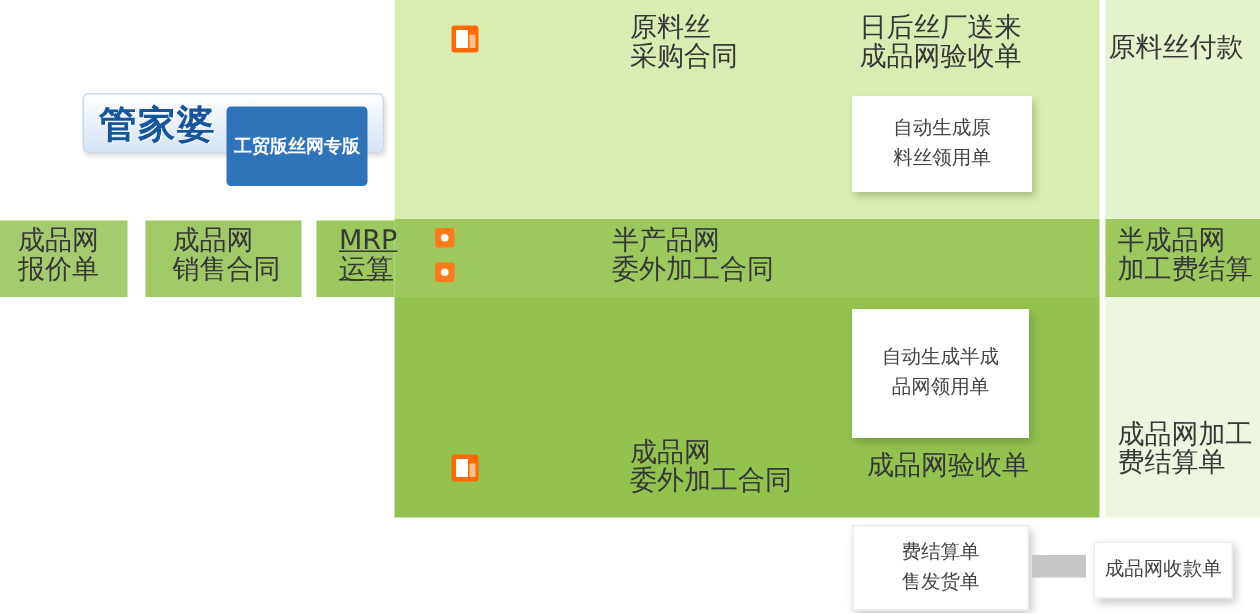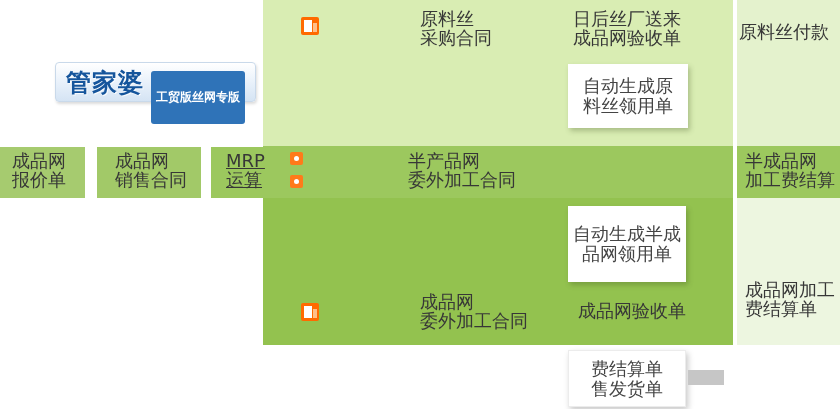--- a/index.html
+++ b/index.html
@@ -34,31 +34,31 @@
   }
 
   .wbox {
     position: absolute;
     background: #ffffff;
     box-shadow: 2px 3px 5px rgba(60, 80, 30, 0.30);
     display: flex;
     align-items: center;
     justify-content: center;
     text-align: center;
-    font-size: 18px;
+    font-size: 13px;
     line-height: 20px;
     color: #444444;
     white-space: pre-line;
   }
   .wbox.on-white {
     box-shadow: 2px 3px 6px rgba(0, 0, 0, 0.22);
     border: 1px solid #ececec;
   }
   .b-auto-raw      { left: 568px; top: 64px;  width: 120px; height: 64px; }
-  .b-auto-semi     { left: 568px; top: 206px; width: 118px; height: 76px; }
+  .b-auto-semi     { left: 568px; top: 206px; width: 118px; height: 86px; }
   .b-auto-delivery { left: 568px; top: 350px; width: 118px; height: 57px; }
   .b-receipt       { left: 729px; top: 361px; width: 93px;  height: 38px; }
 
   .connector {
     position: absolute;
     left: 688px; top: 370px;
     width: 36px; height: 15px;
     background: #c6c6c6;
   }
 
@@ -191,16 +191,17 @@
   <div class="label l-finished-acceptance">成品网验收单</div>
   <div class="label l-finished-fee">成品网加工
 费结算单</div>
 
   <div class="wbox b-auto-raw">自动生成原
 料丝领用单</div>
   <div class="wbox b-auto-semi">自动生成半成
 品网领用单</div>
   <div class="wbox on-white b-auto-delivery">费结算单
 售发货单</div>
+  <div class="wbox on-white b-receipt">成品网收款单</div>
 
   <div class="connector"></div>
 
 </div>
 
 </body></html>

